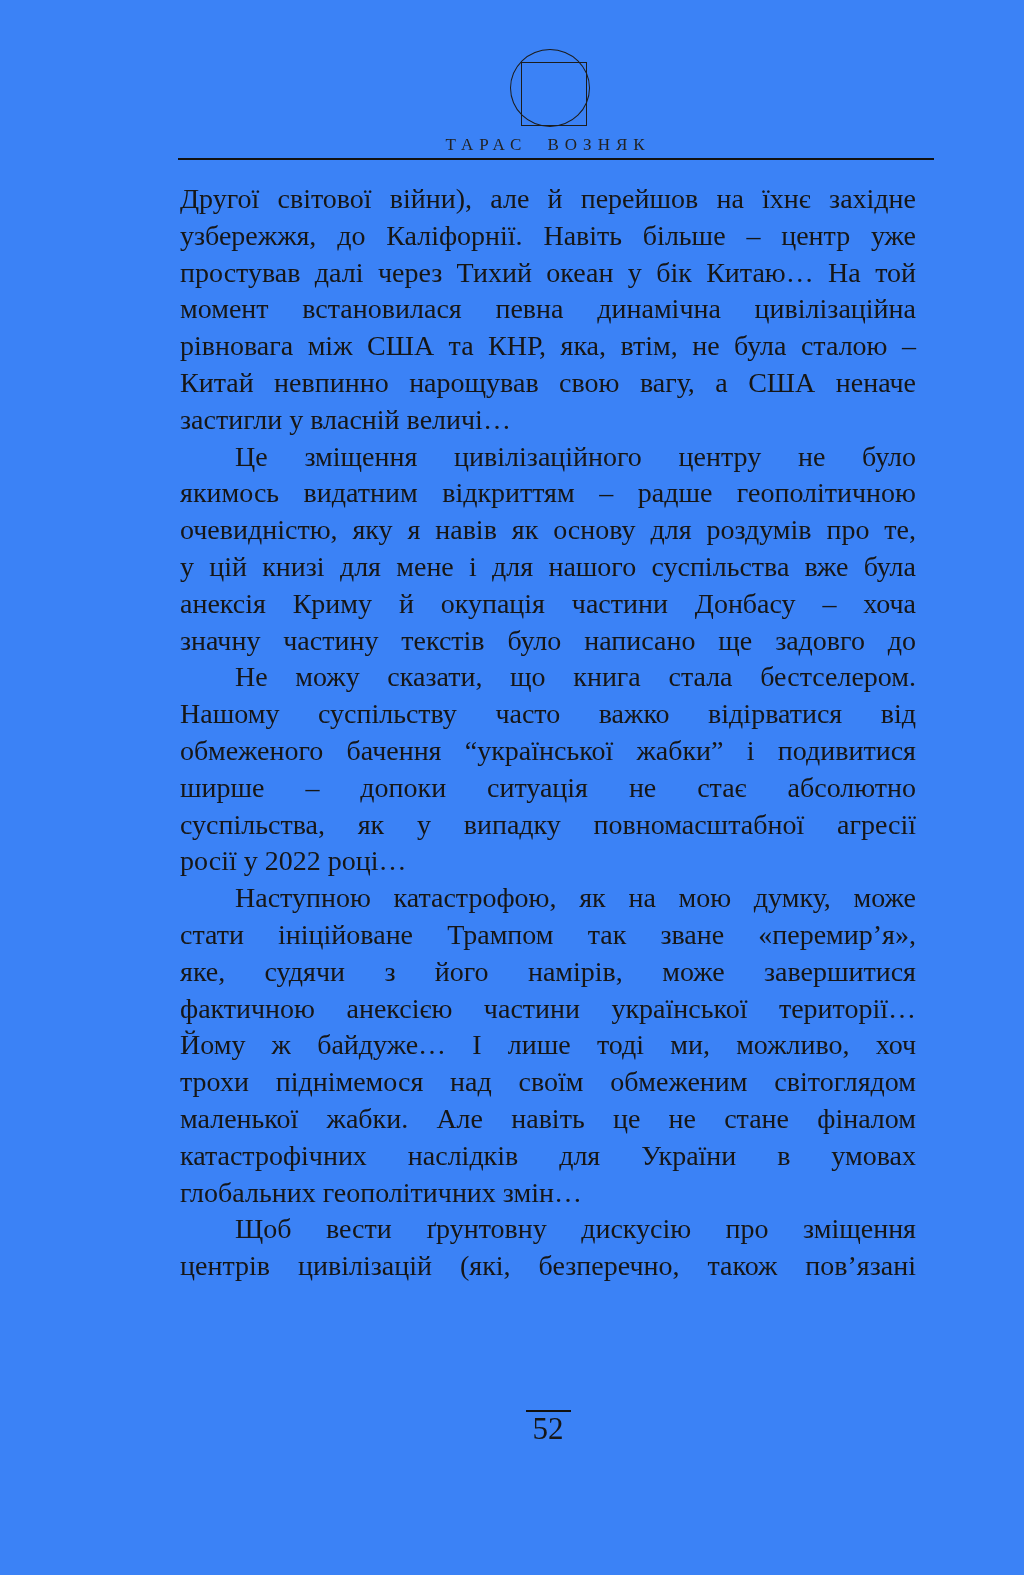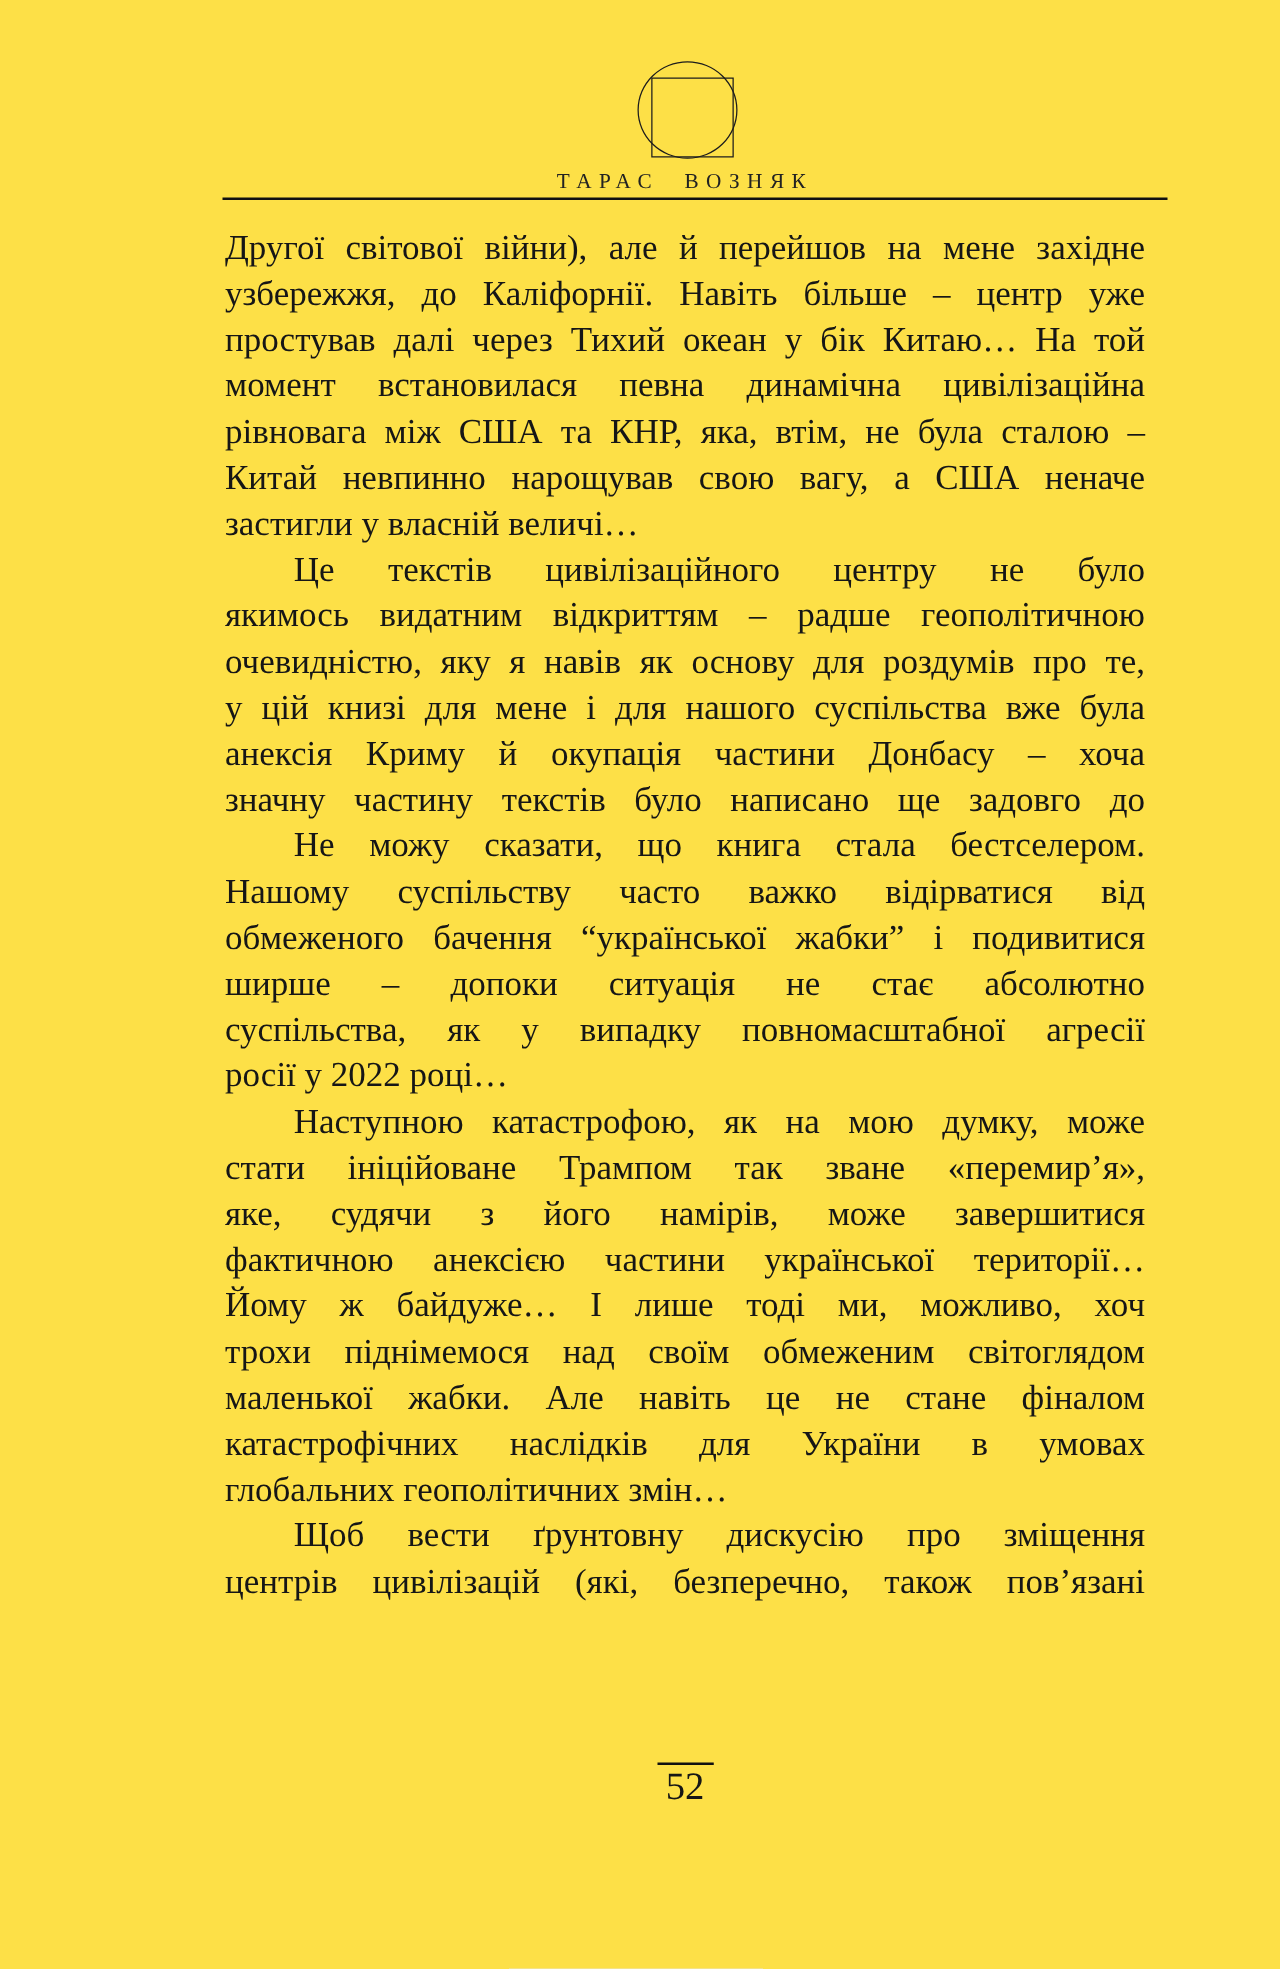--- a/index.html
+++ b/index.html
@@ -5,21 +5,21 @@
   html, body {
     margin: 0;
     padding: 0;
     background: #e8e8e8;
   }
   .page {
     position: relative;
     width: 1024px;
     height: 1575px;
     margin: 0 auto;
-    background: #fde047;
+    background: #3b82f6;
     color: #161616;
     font-family: "Liberation Serif", "DejaVu Serif", serif;
     overflow: hidden;
   }
   
   .logo {
     position: absolute;
     left: 510px;
     top: 49px;
     width: 84px;
@@ -109,28 +109,28 @@
   <div class="logo">
     <div class="logo-circle"></div>
     <div class="logo-square"></div>
   </div>
 
   <div class="author">ТАРАС ВОЗНЯК</div>
 
   <div class="header-rule"></div>
 
   <div class="body-text">
-      <div class="line">Другої світової війни), але й перейшов на мене західне</div>
+      <div class="line">Другої світової війни), але й перейшов на їхнє західне</div>
       <div class="line">узбережжя, до Каліфорнії. Навіть більше – центр уже</div>
       <div class="line">простував далі через Тихий океан у бік Китаю… На той</div>
       <div class="line">момент встановилася певна динамічна цивілізаційна</div>
       <div class="line">рівновага між США та КНР, яка, втім, не була сталою –</div>
       <div class="line">Китай невпинно нарощував свою вагу, а США неначе</div>
       <div class="line last">застигли у власній величі…</div>
-      <div class="line indent">Це текстів цивілізаційного центру не було</div>
+      <div class="line indent">Це зміщення цивілізаційного центру не було</div>
       <div class="line">якимось видатним відкриттям – радше геополітичною</div>
       <div class="line">очевидністю, яку я навів як основу для роздумів про те,</div>
       <div class="line">у цій книзі для мене і для нашого суспільства вже була</div>
       <div class="line">анексія Криму й окупація частини Донбасу – хоча</div>
       <div class="line">значну частину текстів було написано ще задовго до</div>
       <div class="line indent">Не можу сказати, що книга стала бестселером.</div>
       <div class="line">Нашому суспільству часто важко відірватися від</div>
       <div class="line">обмеженого бачення “української жабки” і подивитися</div>
       <div class="line">ширше – допоки ситуація не стає абсолютно</div>
       <div class="line">суспільства, як у випадку повномасштабної агресії</div>

